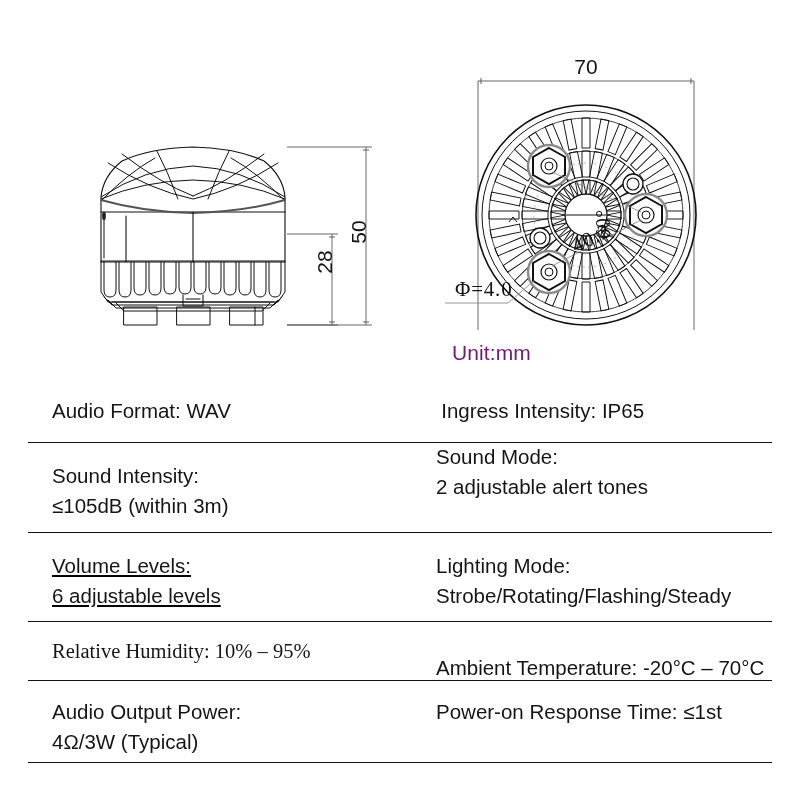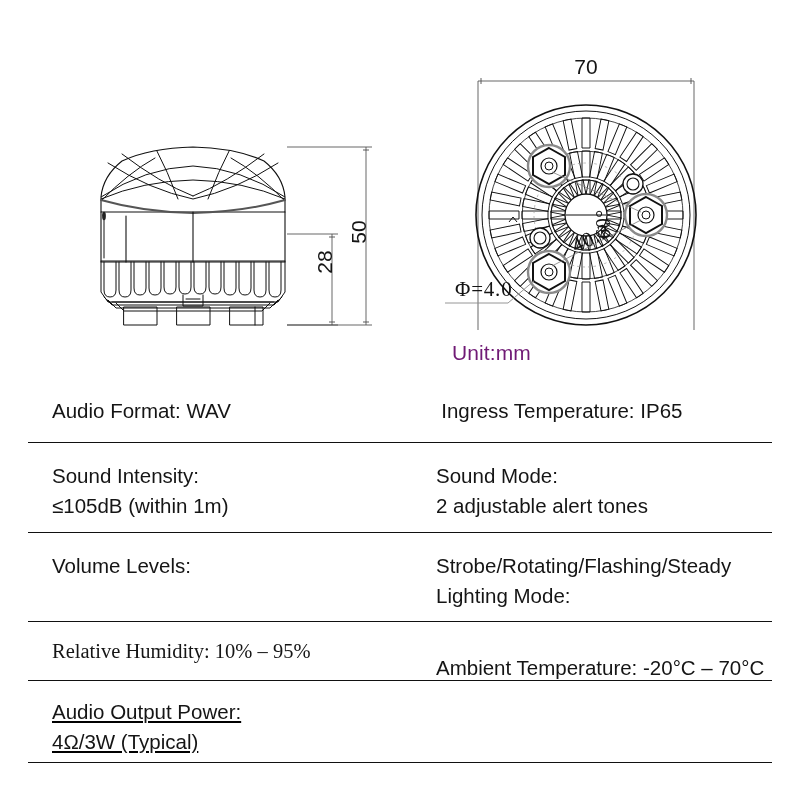--- a/index.html
+++ b/index.html
@@ -355,60 +355,64 @@
     <div class="unit-label">Unit:mm</div>
   </div>
 
   <div id="spec-table">
 
     <div class="spec-row" style="height:62px;gap:10px;">
       <div class="spec-cell left" style="padding-top:16px;">
         <div class="spec-line">Audio Format: WAV</div>
       </div>
       <div class="spec-cell right" style="padding-top:16px;">
-        <div class="spec-line">Ingress Temperature: IP65</div>
+        <div class="spec-line">Ingress Intensity: IP65</div>
       </div>
       <div class="divider" style="top:62px;"></div>
     </div>
 
     <div class="spec-row" style="height:90px;justify-content:flex-end;">
       <div class="spec-cell left" style="padding-top:19px;">
         <div class="spec-line">Sound Intensity:</div>
-        <div class="spec-line">≤105dB (within 1m)</div>
-      </div>
-      <div class="spec-cell right" style="padding-top:19px;">
+        <div class="spec-line">≤105dB (within 3m)</div>
+      </div>
+      <div class="spec-cell right" style="">
         <div class="spec-line">Sound Mode:</div>
         <div class="spec-line">2 adjustable alert tones</div>
       </div>
       <div class="divider" style="top:90px;"></div>
     </div>
 
     <div class="spec-row" style="height:89px;">
-      <div class="spec-cell left" style="padding-top:19px;">
+      <div class="spec-cell left" style="padding-top:19px;text-decoration:underline;">
         <div class="spec-line">Volume Levels:</div>
+        <div class="spec-line">6 adjustable levels</div>
       </div>
       <div class="spec-cell right" style="padding-top:19px;">
+        <div class="spec-line">Lighting Mode:</div>
         <div class="spec-line">Strobe/Rotating/Flashing/Steady</div>
-        <div class="spec-line">Lighting Mode:</div>
       </div>
       <div class="divider" style="top:89px;"></div>
     </div>
 
     <div class="spec-row" style="height:59px;">
       <div class="spec-cell left" style="padding-top:15px;font-family:Liberation Serif, serif;">
         <div class="spec-line">Relative Humidity: 10% – 95%</div>
       </div>
       <div class="spec-cell right" style="padding-top:32px;">
         <div class="spec-line">Ambient Temperature: -20°C – 70°C</div>
       </div>
       <div class="divider" style="top:59px;"></div>
     </div>
 
-    <div class="spec-row" style="height:82px;text-decoration:underline;">
+    <div class="spec-row" style="height:82px;">
       <div class="spec-cell left" style="padding-top:17px;">
         <div class="spec-line">Audio Output Power:</div>
         <div class="spec-line">4Ω/3W (Typical)</div>
       </div>
+      <div class="spec-cell right" style="padding-top:17px;">
+        <div class="spec-line">Power-on Response Time: ≤1st</div>
+      </div>
       <div class="divider" style="top:82px;"></div>
     </div>
 
   </div>
 </div>
 
 </body></html>

